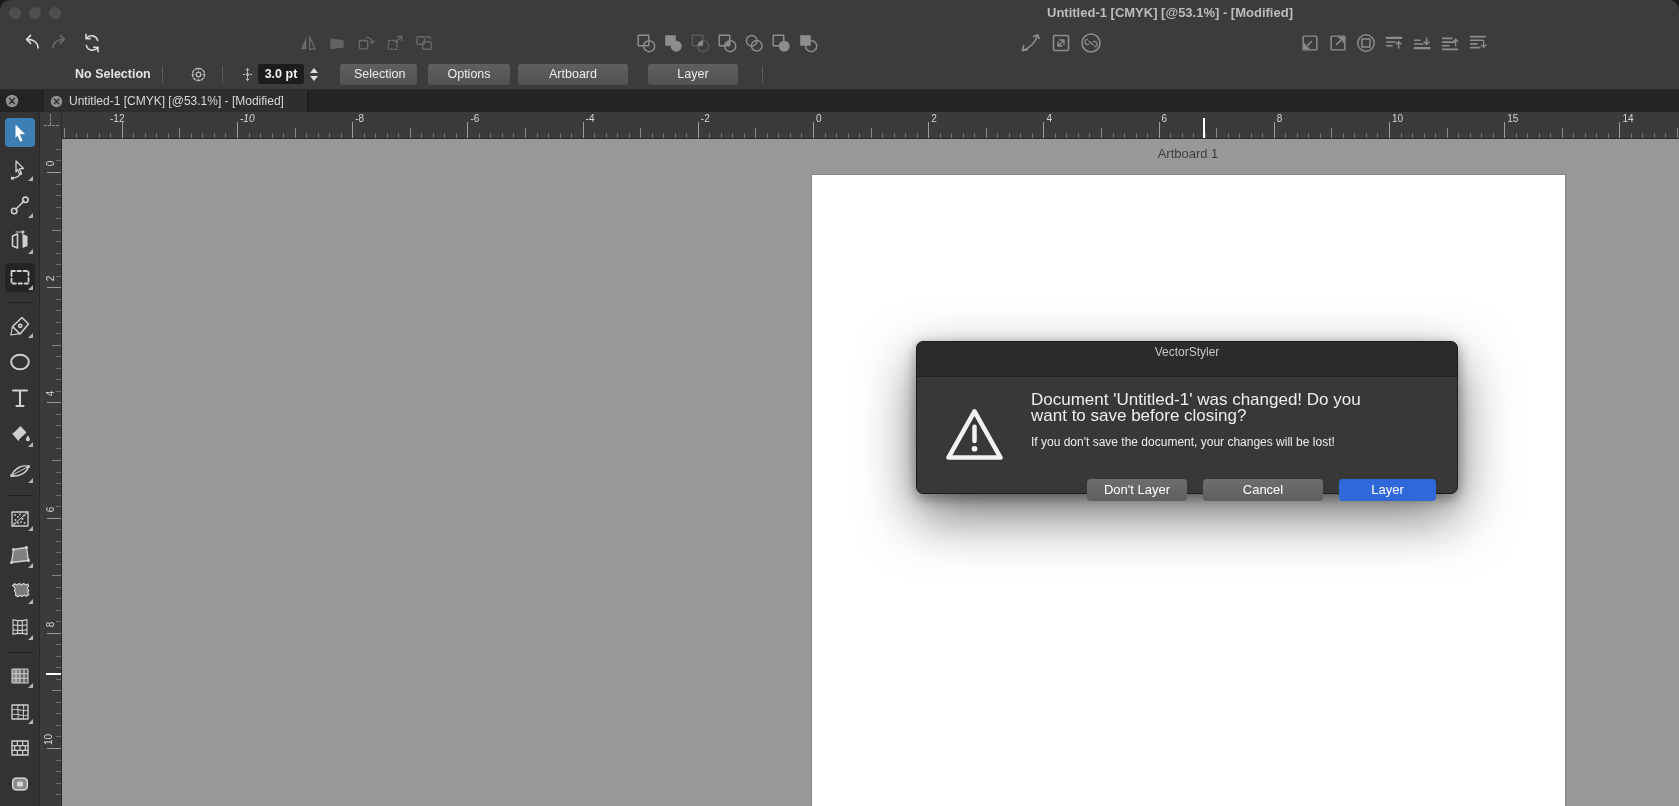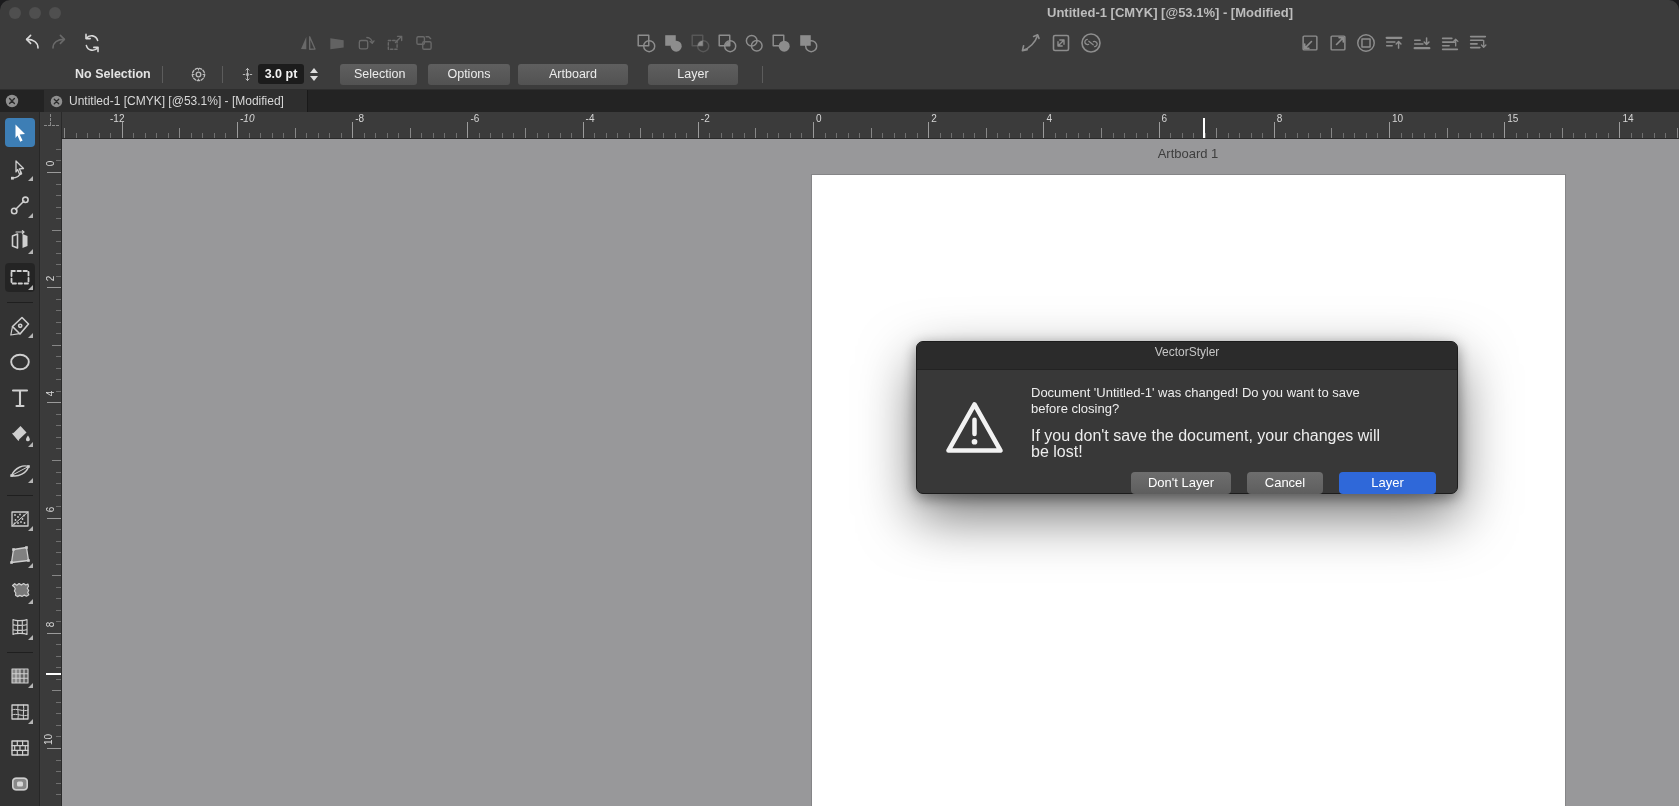--- a/index.html
+++ b/index.html
@@ -66,33 +66,33 @@
   
   .canvas { position:absolute; left:62px; top:139px; right:0; bottom:0; background:#98989a; z-index:1; }
   .artboard { position:absolute; left:750px; top:36px; width:753px; height:900px; background:#ffffff;
     box-shadow:0 0 0 1px rgba(0,0,0,.12); }
   .artboard-label { position:absolute; left:1126px; top:7px; transform:translateX(-50%);
     font-size:13px; color:#3e3e3e; white-space:nowrap; }
   
   .dialog { position:absolute; left:916px; top:341px; width:542px; height:153px; z-index:50;
     background:#383838; border:1px solid #1c1c1c; border-radius:7px;
     box-shadow:0 22px 55px rgba(0,0,0,.55), 0 4px 14px rgba(0,0,0,.4); }
-  .dlg-titlebar { height:28px; background:#2b2b2b; border-bottom:1px solid #232323;
+  .dlg-titlebar { height:35px; background:#2b2b2b; border-bottom:1px solid #232323;
     border-radius:6px 6px 0 0; text-align:center; }
   .dlg-title { font-size:12px; color:#c6c6c6; line-height:19px; }
   .dlg-body { position:relative; height:133px; }
   .dlg-icon { position:absolute; left:26px; top:29px; }
   .dlg-text { position:absolute; left:114px; top:15px; width:356px; }
-  .dlg-msg { font-size:13px; line-height:15.5px; color:#ededed; margin-bottom:12px; }
-  .dlg-warn { font-size:16px; line-height:15.5px; color:#ededed; }
+  .dlg-msg { font-size:17px; line-height:15.5px; color:#ededed; margin-bottom:12px; }
+  .dlg-warn { font-size:12px; line-height:15.5px; color:#ededed; }
   .dlg-buttons { position:absolute; right:21px; bottom:9px; display:flex; gap:16px; }
   .dlg-btn { height:22px; line-height:22px; border-radius:4px; text-align:center;
     font-size:13px; color:#ffffff; background:linear-gradient(#6e6e6e,#5e5e5e); cursor:default; }
   .dlg-btn.primary { background:linear-gradient(#3a74e0,#2a5fd2); }
-  .w100{width:100px;} .w99{width:76px;} .w97{width:97px;}
+  .w100{width:100px;} .w99{width:120px;} .w97{width:97px;}
 </style>
 </head>
 <body>
 
 <div id="window">
 
   <div class="titlebar">
     <span class="tl-light" style="left:9px"></span>
     <span class="tl-light" style="left:29px"></span>
     <span class="tl-light" style="left:49px"></span>

